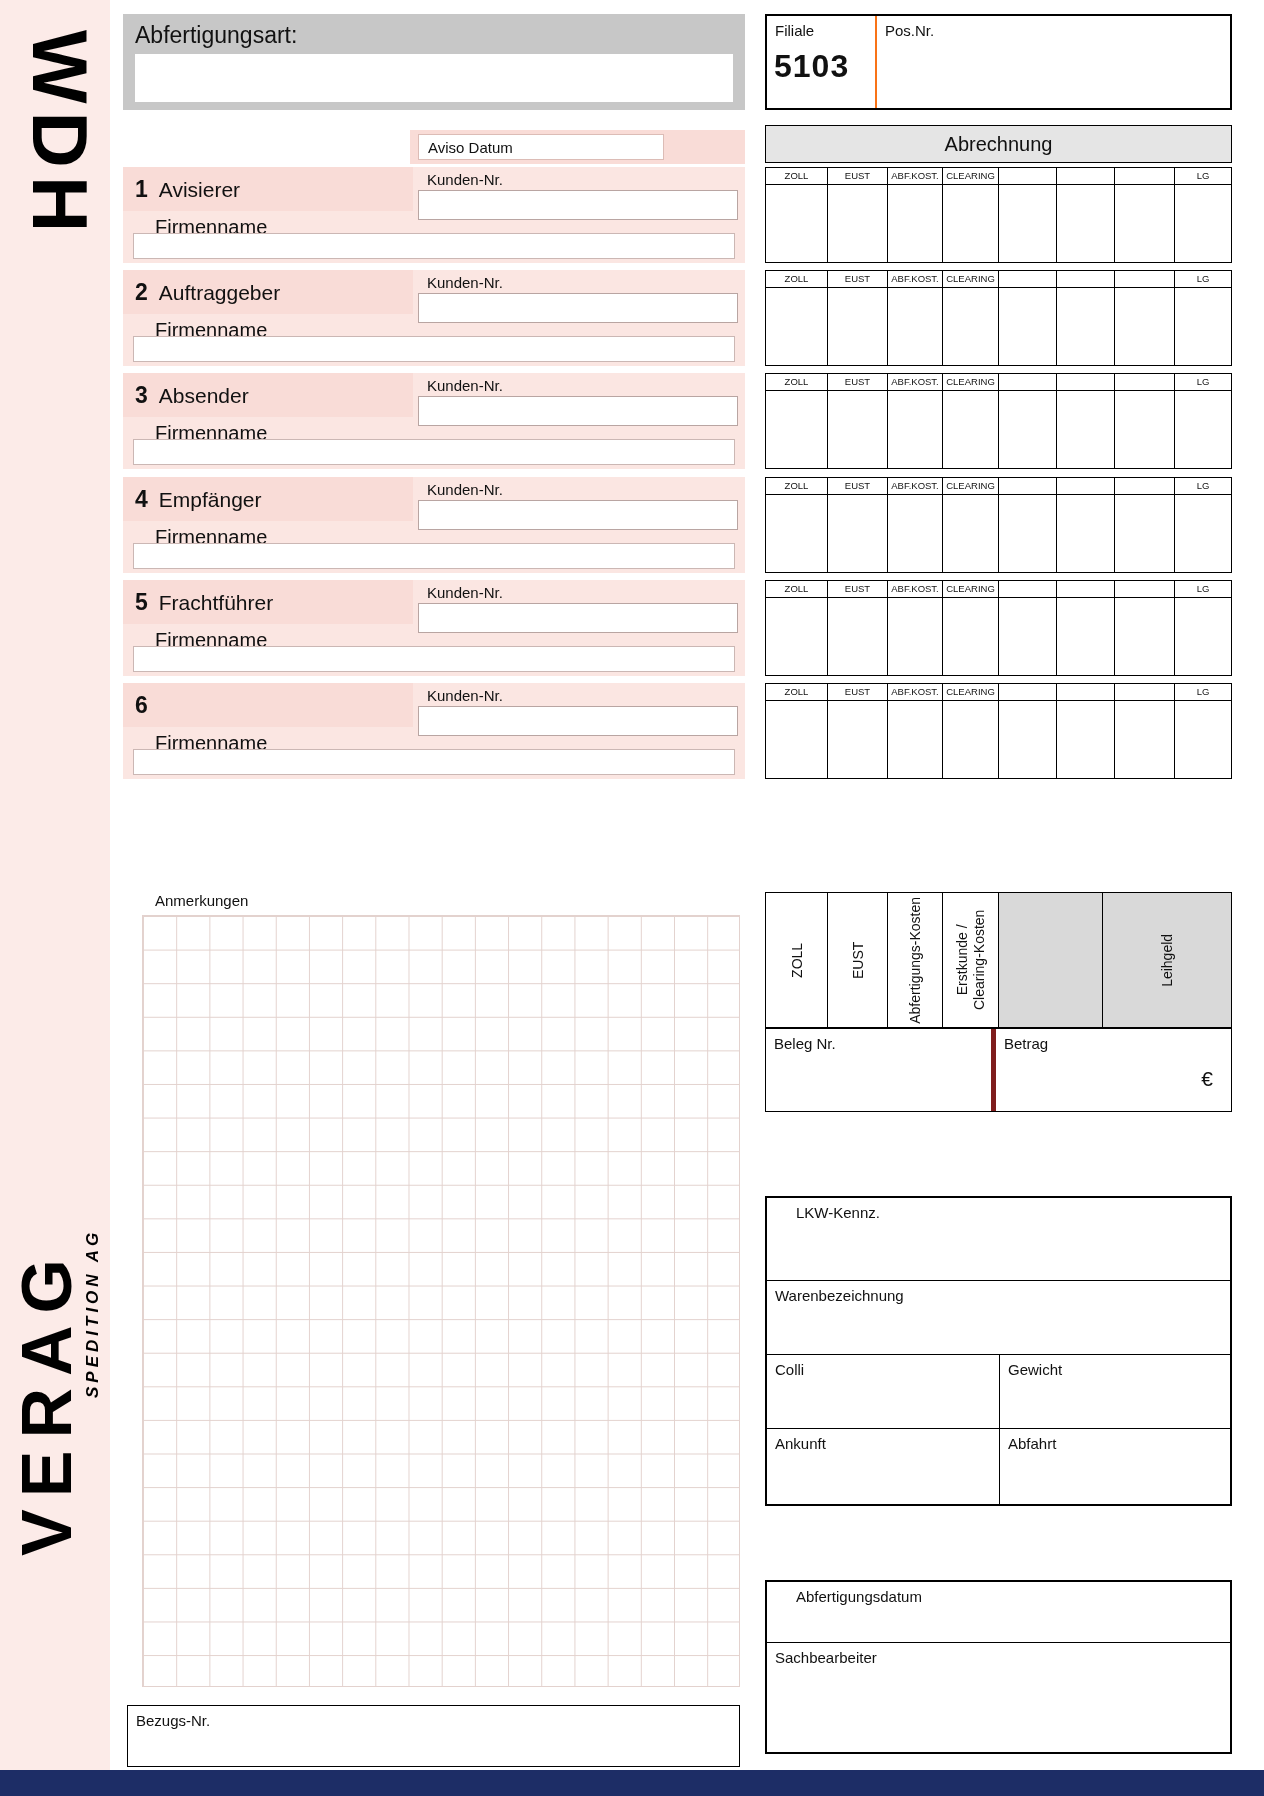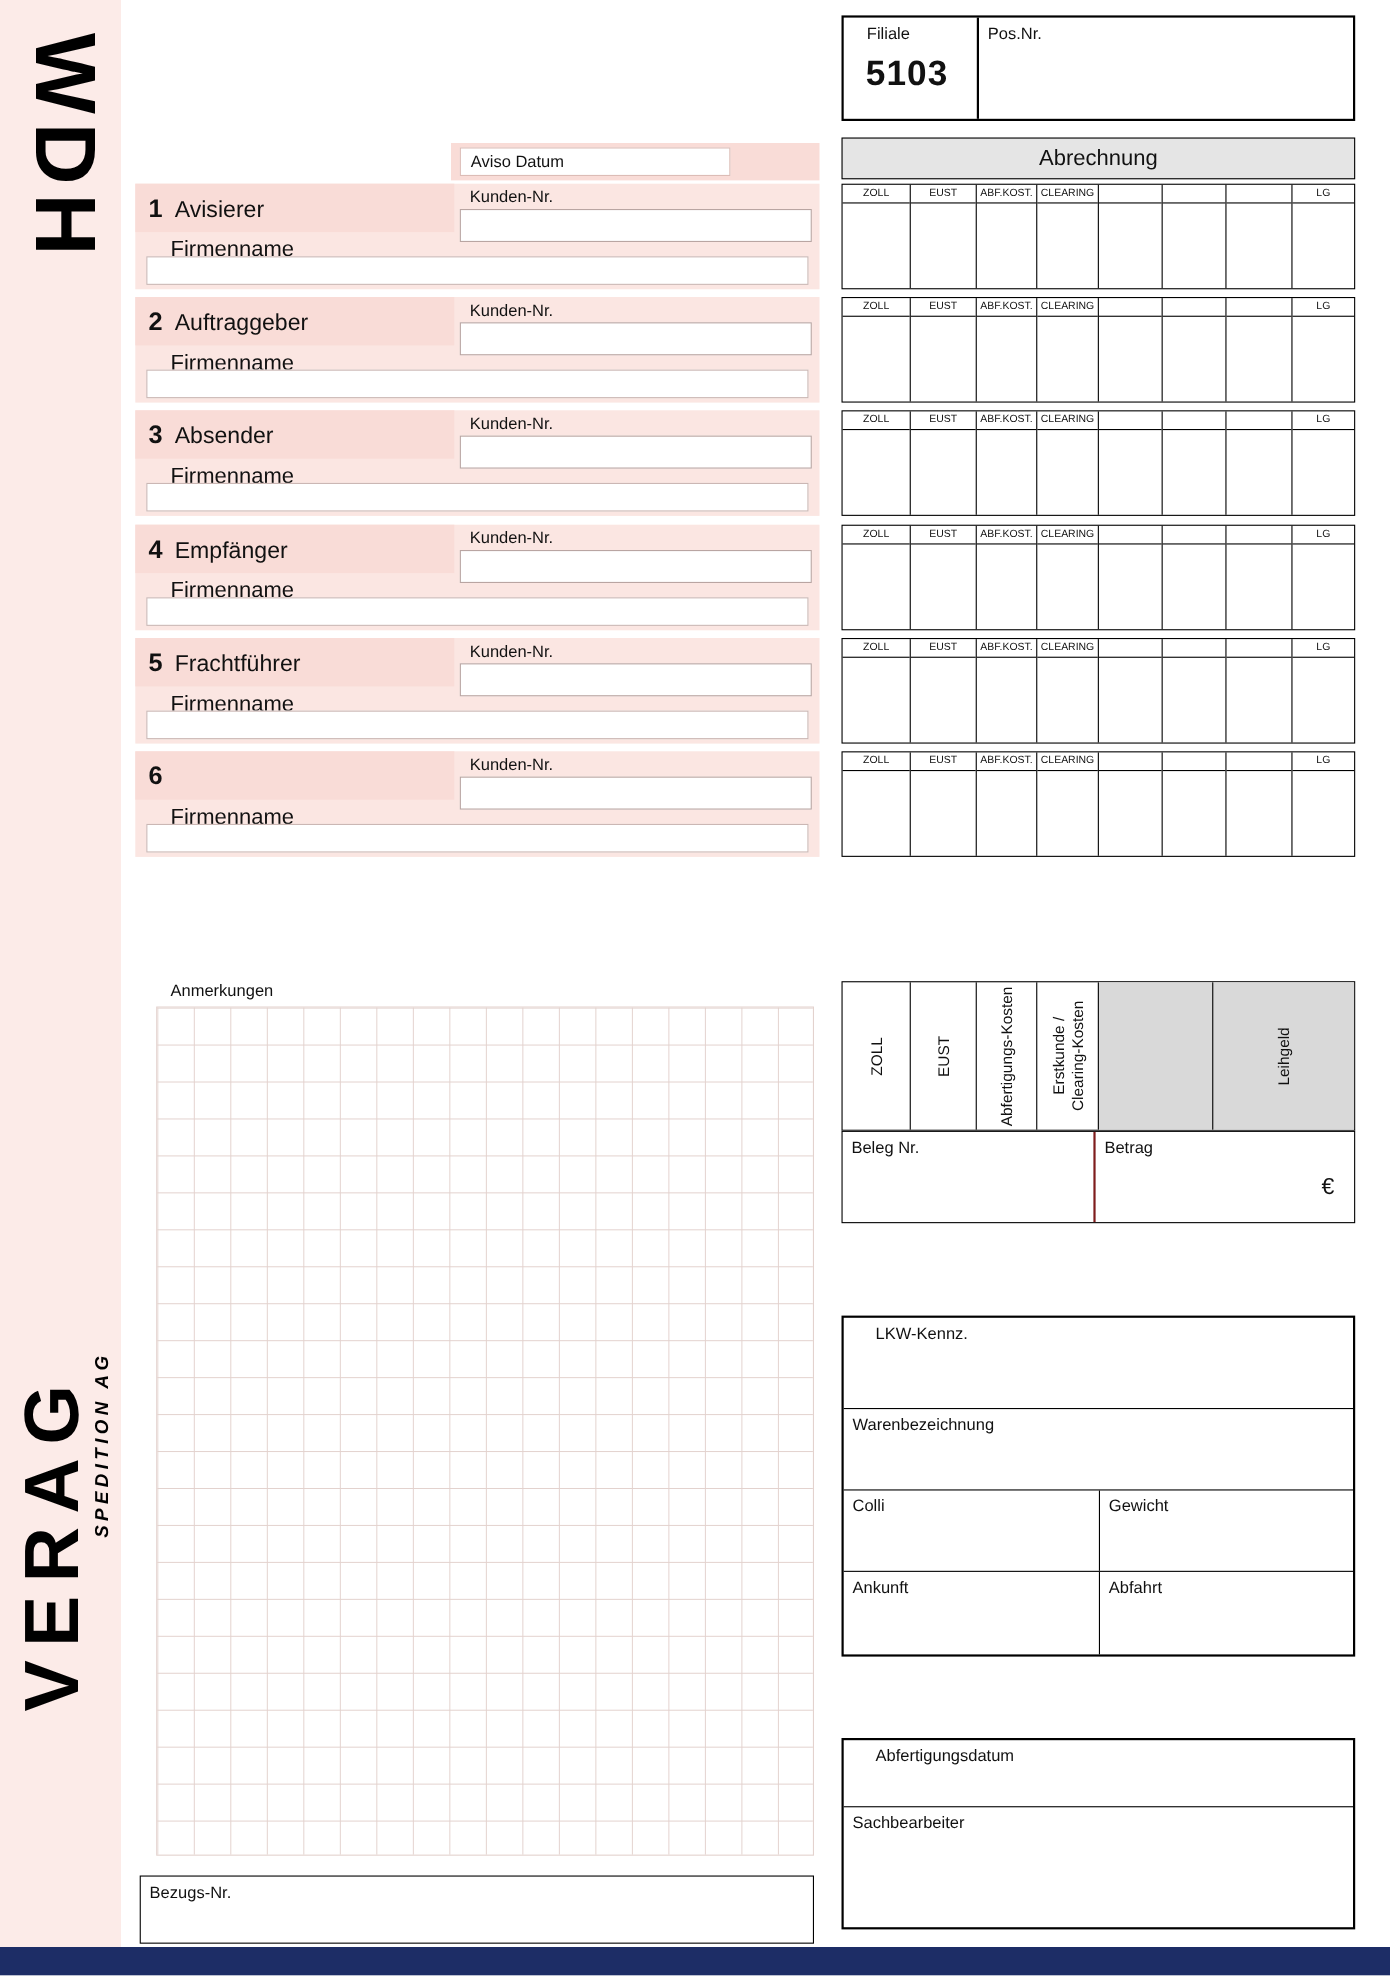--- a/index.html
+++ b/index.html
@@ -16,21 +16,21 @@
                font-size:17px; font-style:italic; font-weight:700; letter-spacing:4px; line-height:1; white-space:nowrap; color:#000; }
 
   .navy-bar { position:absolute; left:0; top:1770px; width:1264px; height:26px; background:#1d2d66; }
 
   
   .abf-box { position:absolute; left:123px; top:14px; width:622px; height:96px; background:#c7c7c7; }
   .abf-label { position:absolute; left:12px; top:8px; font-size:23px; }
   .abf-input { position:absolute; left:12px; top:40px; width:598px; height:48px; background:#fff; }
 
   .filiale-box { position:absolute; left:765px; top:14px; width:467px; height:96px; border:2px solid #000; display:flex; }
-  .filiale-cell { width:110px; border-right:2px solid #000000; position:relative;margin-left:13px; }
+  .filiale-cell { width:110px; border-right:2px solid #f97316; position:relative; }
   .pos-cell { flex:1; position:relative; }
   .small-label { position:absolute; left:8px; top:6px; font-size:15px; }
   .filiale-number { position:absolute; left:7px; top:32px; font-size:32px; font-weight:700; letter-spacing:1px; }
 
   
   .aviso { position:absolute; left:410px; top:130px; width:335px; height:34px; background:#f9dcd7; }
   .aviso-field { position:absolute; left:8px; top:4px; width:246px; height:26px; background:#fff;
                  border:1px solid #dcbcb6; display:flex; align-items:center; padding-left:9px; font-size:15px; }
 
   
@@ -56,21 +56,21 @@
   .c0{width:61px} .c1{width:60px} .c2{width:55px} .c3{width:56px} .c4{width:58px} .c5{width:58px} .c6{width:60px} .c7{flex:1}
 
   .rot-block { position:absolute; left:765px; top:892px; width:467px; height:136px; border:1.5px solid #000; display:flex; background:#fff; }
   .rot-col { position:relative; border-left:1px solid #000; display:flex; align-items:center; justify-content:center; overflow:visible; }
   .rot-col:first-child { border-left:none; }
   .rot-merged { width:176px; }
   .rot-text { flex-shrink:0; transform:rotate(-90deg); font-size:14px; text-align:center; width:128px; line-height:1.2; }
   .gray { background:#d9d9d9; }
 
   .beleg-row { position:absolute; left:765px; top:1028px; width:467px; height:84px; border:1.5px solid #000; display:flex; background:#fff; }
-  .beleg-cell { width:230px; border-right:2px solid #7f1d1d; position:relative; }
+  .beleg-cell { width:230px; border-right:5px solid #7f1d1d; position:relative; }
   .betrag-cell { flex:1; position:relative;text-decoration:underline; }
   .euro { position:absolute; right:18px; top:38px; font-size:21px; }
 
   
   .group { position:absolute; left:765px; width:467px; border:2px solid #000; background:#fff; }
   .g-row { position:relative; border-top:1.5px solid #000; }
   .g-row:first-child { border-top:none;margin-left:21px; }
   .split { display:flex; }
   .split-left { width:233px; border-right:1.5px solid #000; position:relative; }
   .split-right { flex:1; position:relative; }
@@ -90,20 +90,24 @@
 <body>
 
 <div class="page">
 
   <div class="pink-strip">
     <div class="wdh">WDH</div>
     <div class="verag">VERAG</div>
     <div class="verag-sub">SPEDITION AG</div>
   </div>
 
+  <div class="abf-box">
+    <div class="abf-label">Abfertigungsart:</div>
+    <div class="abf-input"></div>
+  </div>
 
   <div class="filiale-box">
     <div class="filiale-cell">
       <div class="small-label">Filiale</div>
       <div class="filiale-number">5103</div>
     </div>
     <div class="pos-cell">
       <div class="small-label">Pos.Nr.</div>
     </div>
   </div>

